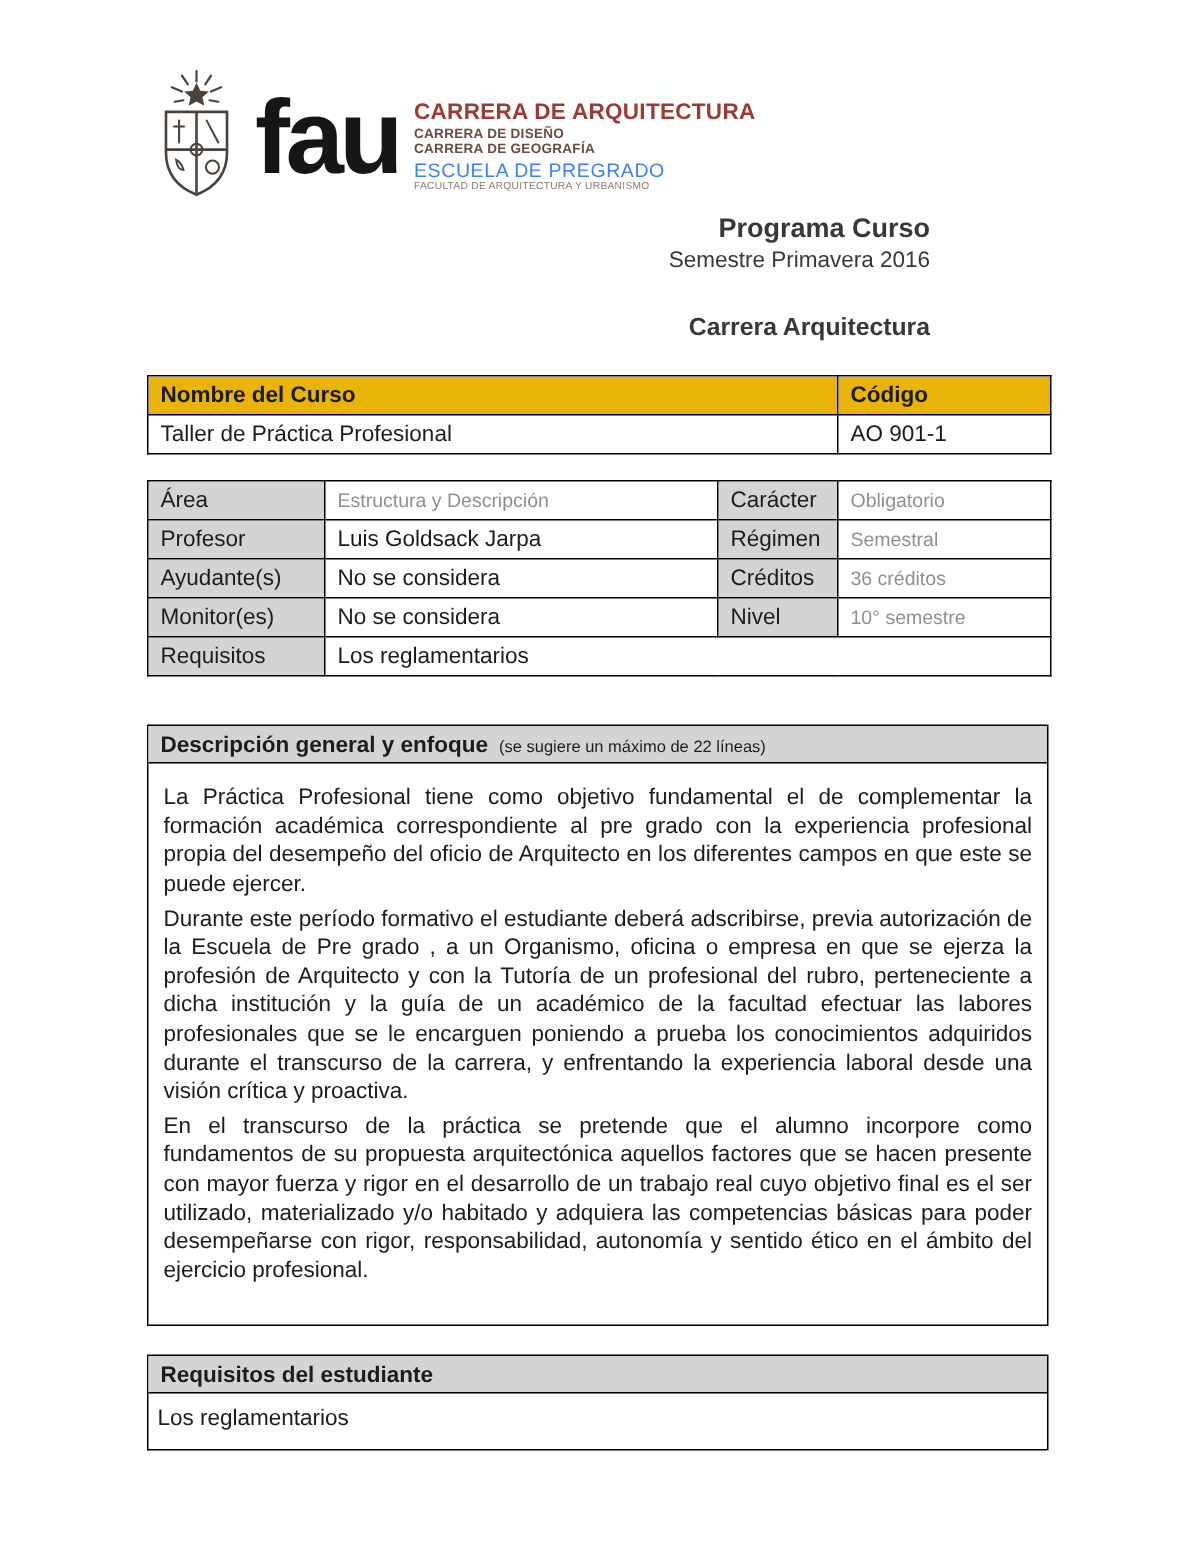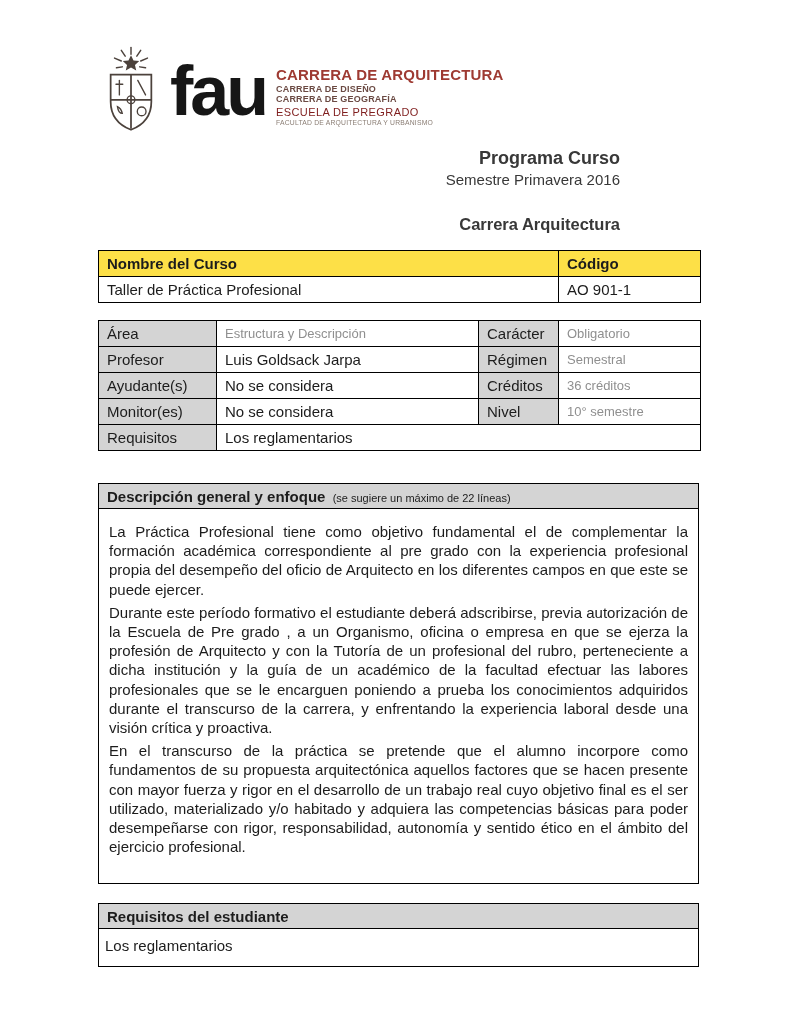--- a/index.html
+++ b/index.html
@@ -16,33 +16,33 @@
   
   .logo { position: absolute; left: 100px; top: 42px; display: flex; align-items: flex-start; }
   .shield { margin-top: 4px; }
   .brand {
     font-size: 70px; font-weight: 800; letter-spacing: -3px;
     color: #161616; line-height: 0.9; margin-left: 8px; margin-top: 18px;
   }
   .logo-lines { margin-left: 10px; margin-top: 24px; line-height: 1.18; }
   .logo-line-1 { font-size: 15px; font-weight: bold; color: #9e3a32; letter-spacing: .2px; }
   .logo-line-2, .logo-line-3 { font-size: 9px; font-weight: bold; color: #6b4a43; letter-spacing: .2px; }
-  .logo-line-4 { font-size: 11px; color: #7f1d1d; letter-spacing: .4px; margin-top: 1px; font-stretch: condensed; }
+  .logo-line-4 { font-size: 13px; color: #3b82f6; letter-spacing: .4px; margin-top: 1px; font-stretch: condensed; }
   .logo-line-5 { font-size: 6.8px; color: #8a7d74; letter-spacing: .2px; }
 
   
-  .title-block { position: absolute; right: 100px; top: 148px; text-align: right; color: #383838; }
+  .title-block { position: absolute; right: 100px; top: 142px; text-align: right; color: #383838; }
   .doc-title { font-size: 18px; font-weight: bold; }
   .doc-subtitle { font-size: 15px; margin-top: 2px; }
   .doc-career { font-size: 16.5px; font-weight: bold; margin-top: 27px; }
 
   
   table { border-collapse: collapse; table-layout: fixed; }
   td, th { border: 1.5px solid #000; padding: 0 0 0 8px; font-size: 15px; text-align: left; vertical-align: middle; overflow: hidden; white-space: nowrap; }
-  .hdr { background: #fde047; font-weight: bold; }
+  .hdr { background: #eab308; font-weight: bold; }
   .lbl { background: #d4d4d4; font-weight: normal; }
   .muted { color: #8f8f8f; font-size: 13px; }
 
   
   .course-table { position: absolute; left: 98px; top: 250px; width: 602px; }
   .course-table tr { height: 26px; }
 
   
   .info-table { position: absolute; left: 98px; top: 320px; width: 602px; }
   .info-table tr { height: 26px; }

